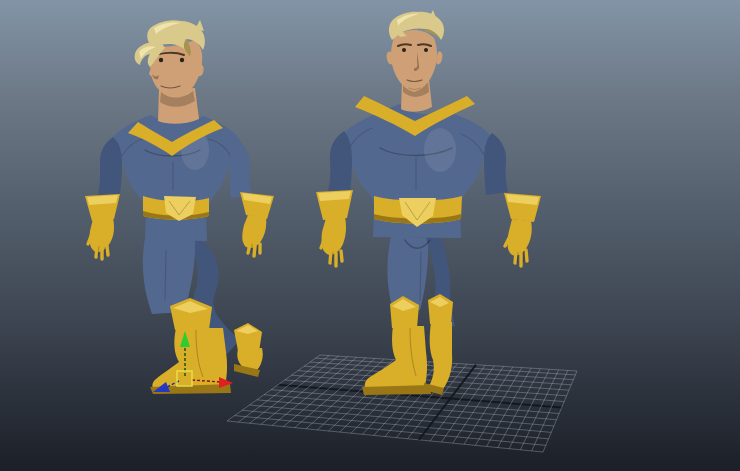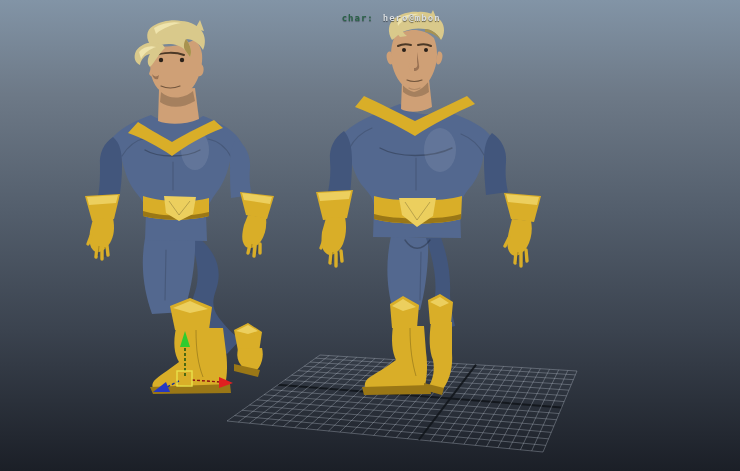--- a/index.html
+++ b/index.html
@@ -259,16 +259,13 @@
       <line x1="185" y1="376" x2="185" y2="344" stroke="#0d4d0d" stroke-width="1.4" stroke-dasharray="3,2"></line>
       <polygon points="180,347 190,347 185,331" fill="#2ecc2e"></polygon>
       <line x1="192" y1="380" x2="220" y2="382" stroke="#8f1111" stroke-width="1.4" stroke-dasharray="3,2"></line>
       <polygon points="219,377 219,388 233,383" fill="#e02020"></polygon>
       <line x1="179" y1="381" x2="165" y2="388" stroke="#15309a" stroke-width="1.4" stroke-dasharray="3,2"></line>
       <polygon points="166,382 170,392 153,392" fill="#2638c2"></polygon>
       <rect x="177" y="371" width="15" height="15" fill="none" stroke="#e8e14a" stroke-width="1.4"></rect>
     </g>
   </svg>
 
-  <div class="hud">
-    <span class="lbl">char:</span><span class="val">hero@mbon</span>
-  </div>
 </div>
 
 </body></html>

